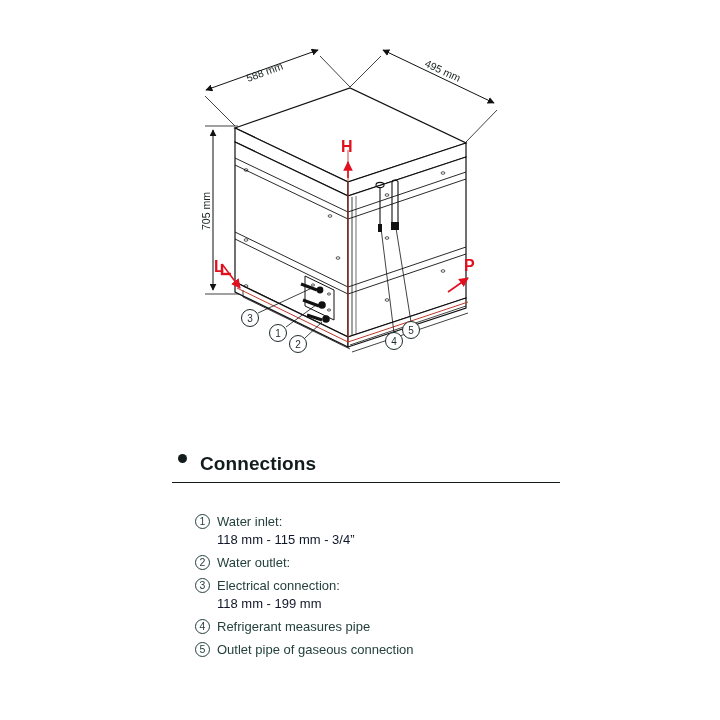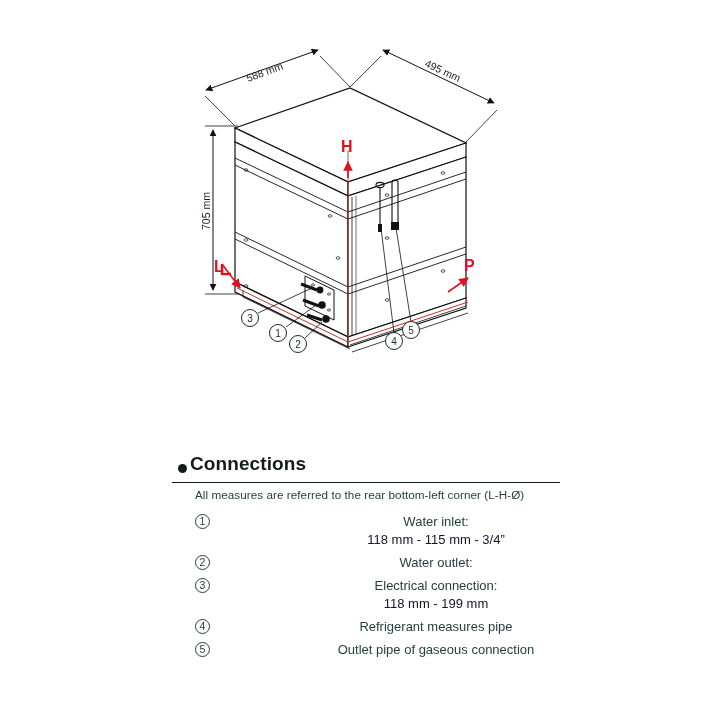--- a/index.html
+++ b/index.html
@@ -38,22 +38,22 @@
     top: 440px;
     width: 720px;
     height: 280px;
   }
 
   .section-heading {
     position: absolute;
     left: 178px;
     top: 14px;
     display: flex;
-    align-items: flex-end;
-    gap: 3px;
+    align-items: flex-start;
+    gap: 13px;
   }
   .heading-bullet {
     width: 9px;
     height: 9px;
     border-radius: 50%;
     background: #121c1c;
     display: block;
   }
   .heading-text {
     font-size: 19px;
@@ -103,21 +103,20 @@
     font-size: 10.5px;
     line-height: 13px;
     text-align: center;
     color: #26403e;
     margin-right: 7px;
     margin-top: 2px;
     box-sizing: border-box;
   }
   .conn-body {
     flex: 1 1 auto;
-    text-align: center;
   }
   .conn-label {
     font-size: 13px;
     color: #24403d;
     line-height: 16px;
     white-space: nowrap;
   }
   .conn-values {
     font-size: 13px;
     color: #0f172a;
@@ -305,21 +304,20 @@
 
 <div id="connections-section">
 
   <div class="section-heading">
     <span class="heading-bullet"></span>
     <span class="heading-text">Connections</span>
   </div>
 
   <div class="heading-rule"></div>
 
-  <div class="subtitle">All measures are referred to the rear bottom-left corner (L-H-Ø)</div>
 
   <div class="conn-list">
 
     <div class="conn-item">
       <span class="conn-marker">1</span>
       <span class="conn-body">
         <span class="conn-label">Water inlet:</span><br>
         <span class="conn-values">118 mm  - 115 mm  - 3/4”</span>
       </span>
     </div>

